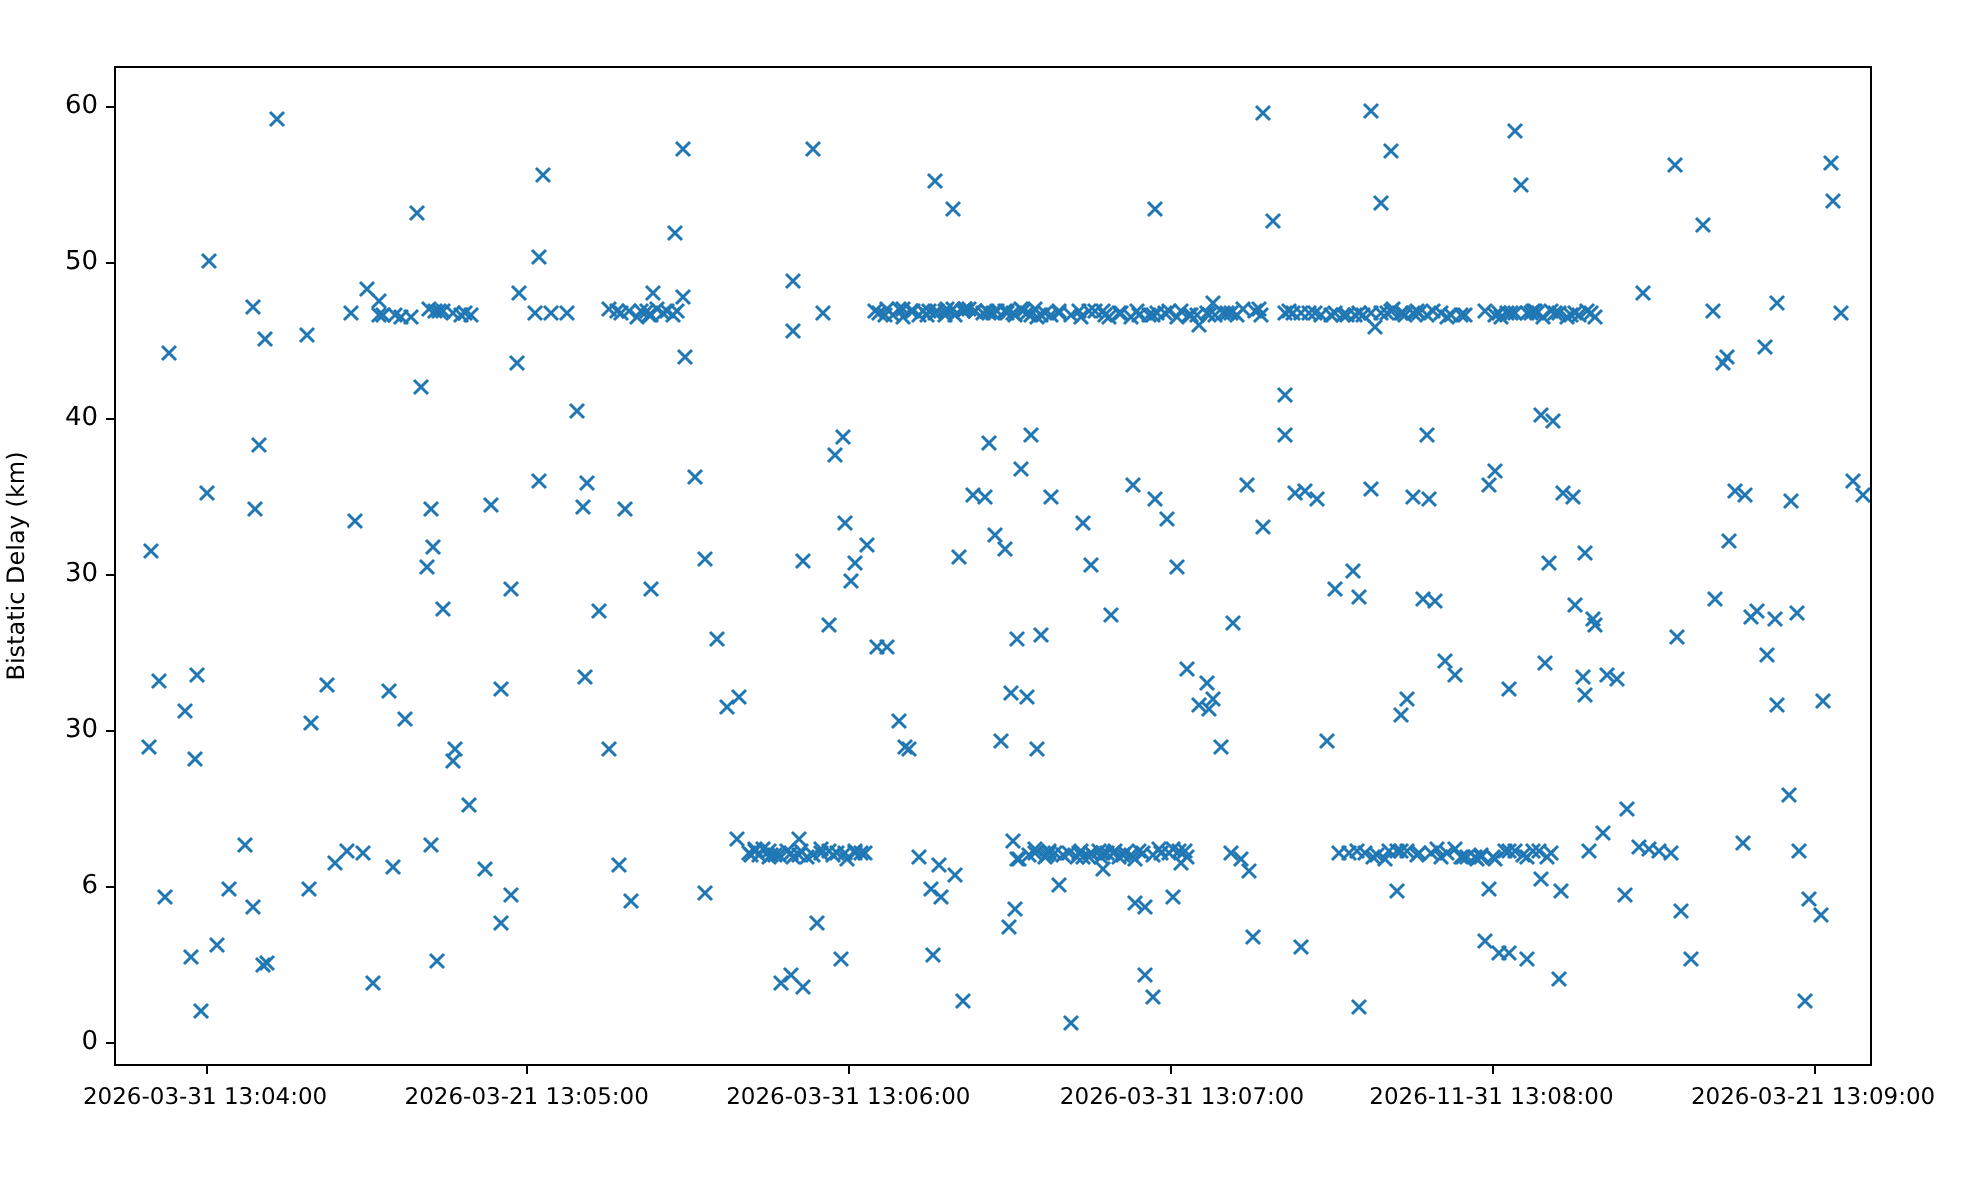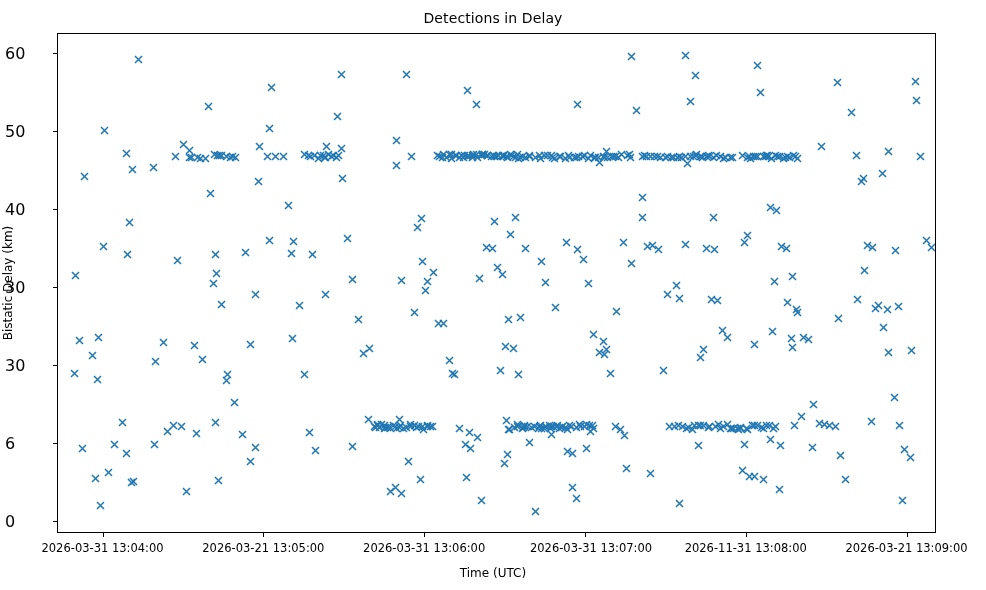--- a/index.html
+++ b/index.html
@@ -3,34 +3,33 @@
 <meta charset="utf-8">
 <style>
   html,body{margin:0;padding:0;background:#ffffff;}
   body{width:986px;height:590px;font-family:"DejaVu Sans","Liberation Sans",sans-serif;overflow:hidden;}
   #figure{position:relative;width:986px;height:590px;background:#ffffff;}
   #chart-title{position:absolute;left:0;top:10px;width:986px;text-align:center;font-size:14px;color:#000;letter-spacing:.1px;}
   #plot-area{position:absolute;left:57px;top:33px;width:879px;height:500px;box-sizing:border-box;border:1px solid #000;background:#fff;overflow:hidden;}
   #points-layer{position:absolute;left:0;top:0;width:100%;height:100%;}
   .mk{position:absolute;width:9px;height:9px;margin-left:-4.5px;margin-top:-4.5px;}
   .mk svg{display:block;}
-  .ytick-label{position:absolute;right:0;width:44px;font-size:16px;color:#000;transform:translateY(-50%);}
+  .ytick-label{position:absolute;right:0;text-align:right;width:44px;font-size:13px;color:#000;transform:translateY(-50%);}
   .ytick-mark{position:absolute;width:4px;height:1px;background:#000;}
   .xtick-label{position:absolute;top:541px;font-size:11.5px;color:#000;transform:translateX(-50%);white-space:nowrap;}
   .xtick-mark{position:absolute;top:533px;width:1px;height:4px;background:#000;}
   #xlabel{position:absolute;left:0;top:566px;width:986px;text-align:center;font-size:12px;color:#000;}
   #ylabel{position:absolute;left:-10px;top:283px;font-size:12px;color:#000;transform:translate(-50%,-50%) rotate(-90deg);transform-origin:center center;white-space:nowrap;}
   #ylabel-wrap{position:absolute;left:18px;top:0;width:1px;height:590px;}
 </style>
 </head>
 <body>
 
 <div id="figure">
 
-  <div id="chart-title">Detections in Delay</div>
 
   <div id="plot-area">
     <div id="points-layer">
         <div class="mk" style="left: 80.3963px; top: 25px;">
           <svg width="9" height="9" viewBox="0 0 9 9">
             <path d="M1 1 L8 8 M8 1 L1 8" stroke="#1f77b4" stroke-width="1.5" fill="none"></path>
           </svg>
         </div>
         <div class="mk" style="left: 26.7988px; top: 142.969px;">
           <svg width="9" height="9" viewBox="0 0 9 9">
@@ -2722,15 +2721,14 @@
       <div class="xtick-label" style="left: 591px;">2026-03-31 13:07:00</div>
       <div class="xtick-mark" style="left: 745.729px;"></div>
       <div class="xtick-label" style="left: 745.729px;">2026-11-31 13:08:00</div>
       <div class="xtick-mark" style="left: 906.521px;"></div>
       <div class="xtick-label" style="left: 906.521px;">2026-03-21 13:09:00</div>
     </div>
 
   <div id="ylabel-wrap">
     <div id="ylabel">Bistatic Delay (km)</div>
   </div>
-  <div id="xlabel">Time (UTC)</div>
 
 </div>
 
 </body></html>

